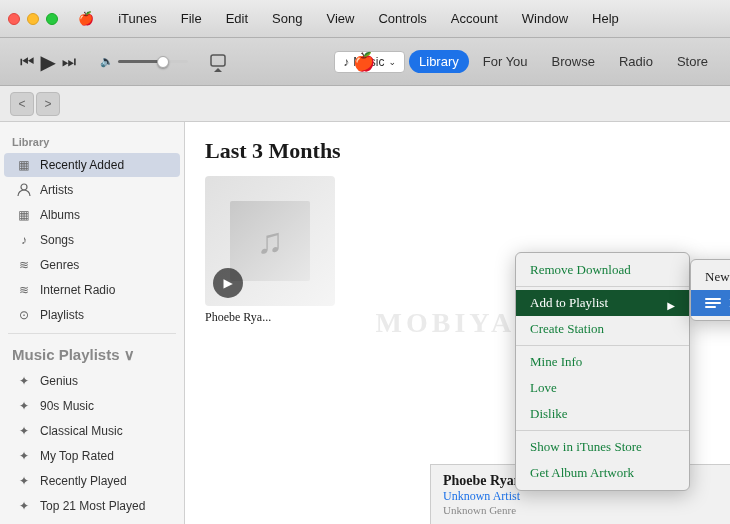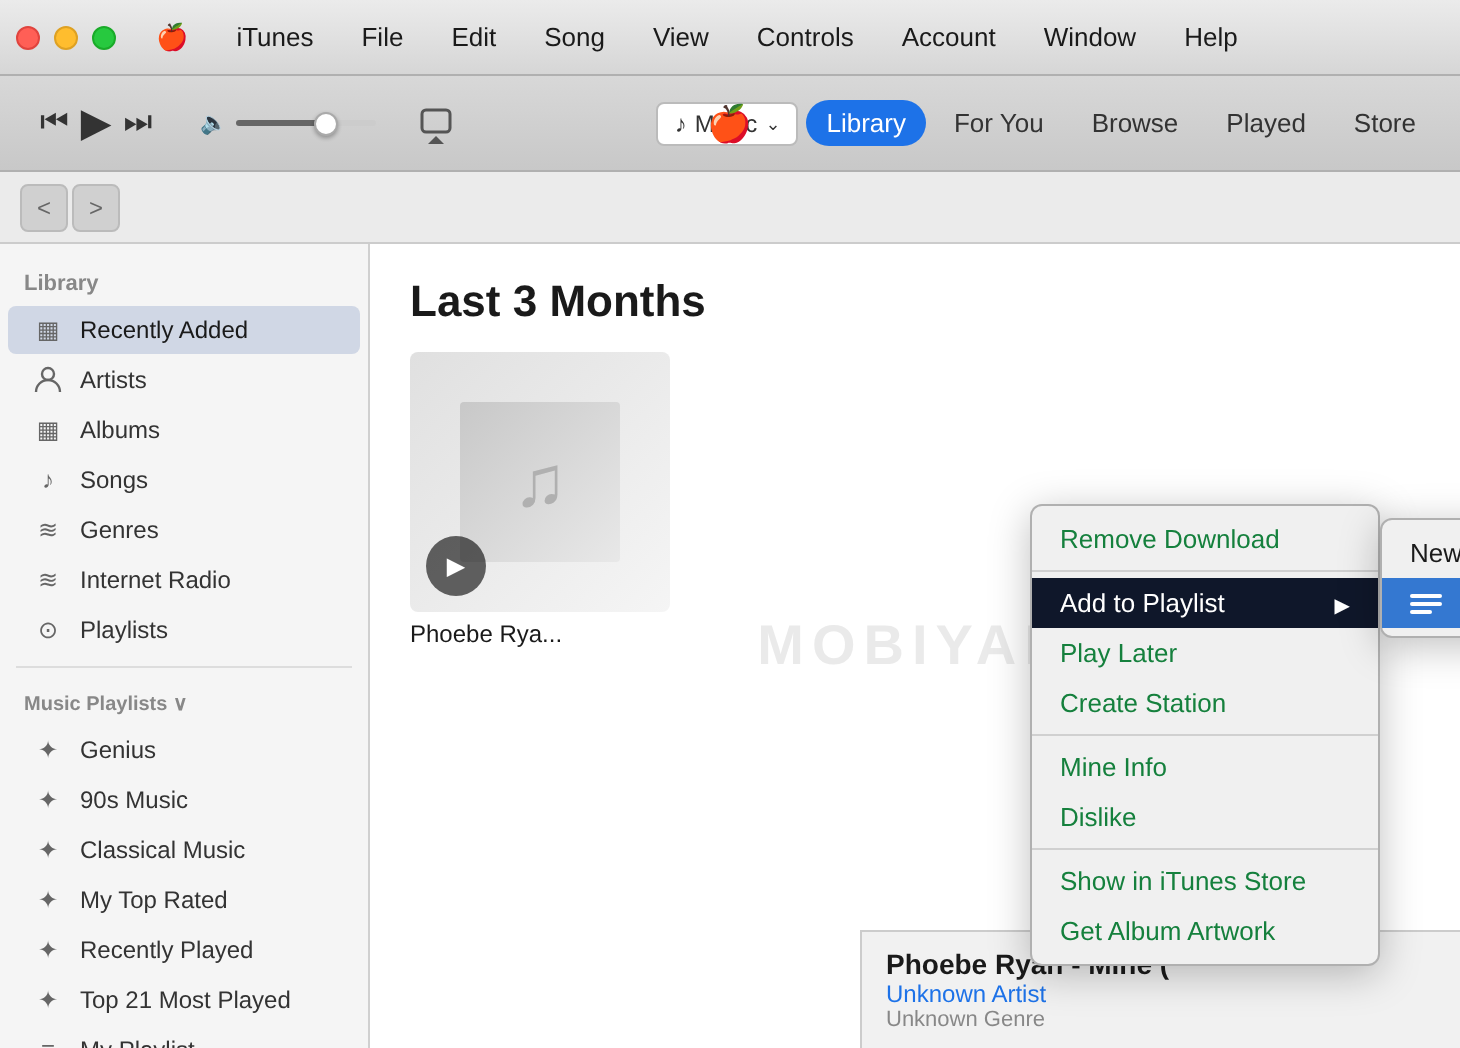--- a/index.html
+++ b/index.html
@@ -232,33 +232,34 @@
     }
     .sidebar-divider {
       height: 1px;
       background: #ddd;
       margin: 6px 8px;
     }
     .music-playlists-header {
       display: flex;
       align-items: center;
       gap: 4px;
-      font-size: 10px;
+      font-size: 15px;
       font-weight: 600;
       color: #888;
       padding: 6px 12px 4px;
       cursor: pointer;
     }
 
     
     .content {
       flex: 1;
       background: white;
       overflow: hidden;
       position: relative;
+      font-family: Liberation Serif, serif;
     }
     .content-header {
       padding: 16px 20px 12px;
     }
     .content-title {
       font-size: 22px;
       font-weight: 700;
       color: #1a1a1a;
     }
     .album-grid {
@@ -384,21 +385,21 @@
       display: flex;
       align-items: center;
       justify-content: space-between;
       padding: 5px 14px;
       cursor: pointer;
       font-size: 13px;
       color: #15803d;
       white-space: nowrap;
     }
     .menu-row.highlighted {
-      background: #0f172a;
+      background: #14532d;
       color: white;
       align-items: flex-end;
     }
     .menu-chevron {
       font-size: 10px;
       color: #555;
     }
     .menu-row.highlighted .menu-chevron {
       color: white;
     }
@@ -493,21 +494,21 @@
     <div class="source-selector">
       <div class="music-source">
         <span>♪</span>
         <span>Music</span>
         <span style="font-size:9px;">⌄</span>
       </div>
     </div>
     <div class="nav-tab active">Library</div>
     <div class="nav-tab">For You</div>
     <div class="nav-tab">Browse</div>
-    <div class="nav-tab">Played</div>
+    <div class="nav-tab">Radio</div>
     <div class="nav-tab">Store</div>
   </div>
 </div>
 
 <div class="nav-row">
   <div class="nav-arrows">
     <div class="nav-arrow">&lt;</div>
     <div class="nav-arrow">&gt;</div>
   </div>
 </div>
@@ -618,28 +619,28 @@
       <div class="context-menu">
         <div class="menu-row">
           <span>Remove Download</span>
         </div>
         <div class="menu-separator"></div>
         <div class="menu-row highlighted">
           <span>Add to Playlist</span>
           <span class="menu-chevron">▶</span>
         </div>
         <div class="menu-row">
-          <span>Play Later</span>
-        </div>
-        <div class="menu-row">
           <span>Create Station</span>
         </div>
         <div class="menu-separator"></div>
         <div class="menu-row">
           <span>Mine Info</span>
+        </div>
+        <div class="menu-row">
+          <span>Love</span>
         </div>
         <div class="menu-row">
           <span>Dislike</span>
         </div>
         <div class="menu-separator"></div>
         <div class="menu-row">
           <span>Show in iTunes Store</span>
         </div>
         <div class="menu-row">
           <span>Get Album Artwork</span>

